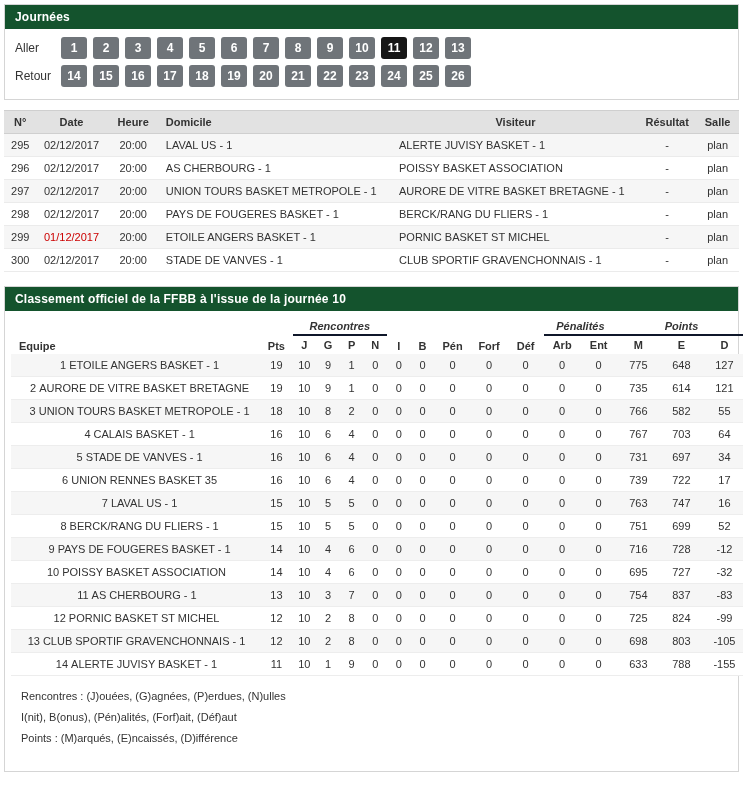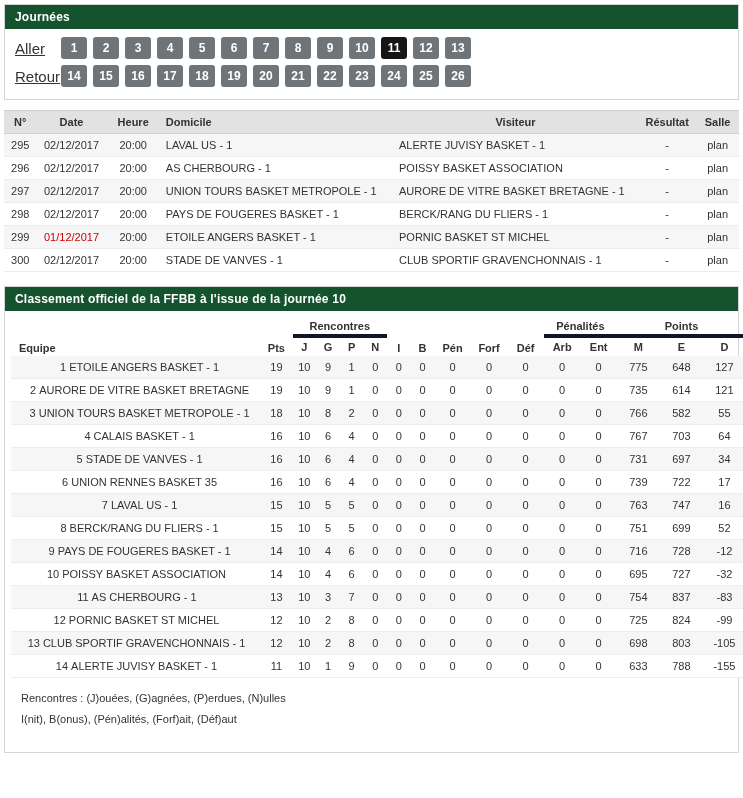--- a/index.html
+++ b/index.html
@@ -35,23 +35,22 @@
 
   
   .nav-row {
     display: flex;
     align-items: center;
     margin-bottom: 6px;
   }
   .nav-row:last-child { margin-bottom: 2px; }
   .nav-label {
     width: 46px;
-    font-size: 15px;
+    font-size: 12px;
     color: #333;
-    text-decoration: underline;
   }
   .day-btn {
     display: inline-flex;
     align-items: center;
     justify-content: center;
     min-width: 26px;
     height: 22px;
     padding: 0 5px;
     margin-right: 6px;
     background: #6f7479;
@@ -108,21 +107,21 @@
     font-size: 11px;
   }
   .classement thead th {
     font-weight: bold;
     color: #333;
     padding: 3px 2px;
     text-align: center;
     vertical-align: bottom;
   }
   .classement thead tr.grp th { padding-bottom: 2px; }
-  .grp-underline { border-bottom: 4px solid #0f172a; }
+  .grp-underline { border-bottom: 2px solid #0f172a; font-style: italic; }
   .classement tbody td {
     padding: 5px 2px;
     text-align: center;
     border-bottom: 1px solid #ededed;
   }
   .classement tbody tr:nth-child(odd) { background: #f6f6f6; }
   .classement tbody tr:nth-child(even) { background: #ffffff; }
   .team-cell {
     text-align: left;
     padding-left: 0px !important;
@@ -540,17 +539,18 @@
               <td class="w-lg">633</td>
               <td class="w-lg">788</td>
               <td class="w-lg">-155</td>
             </tr>
           </tbody>
       </table>
 
       <div class="legend">
         <div>Rencontres : (J)ouées, (G)agnées, (P)erdues, (N)ulles</div>
         <div>I(nit), B(onus), (Pén)alités, (Forf)ait, (Déf)aut</div>
+        <div>Points : (M)arqués, (E)ncaissés, (D)ifférence</div>
       </div>
     </div>
   </div>
 
 </div>
 
 </body></html>

